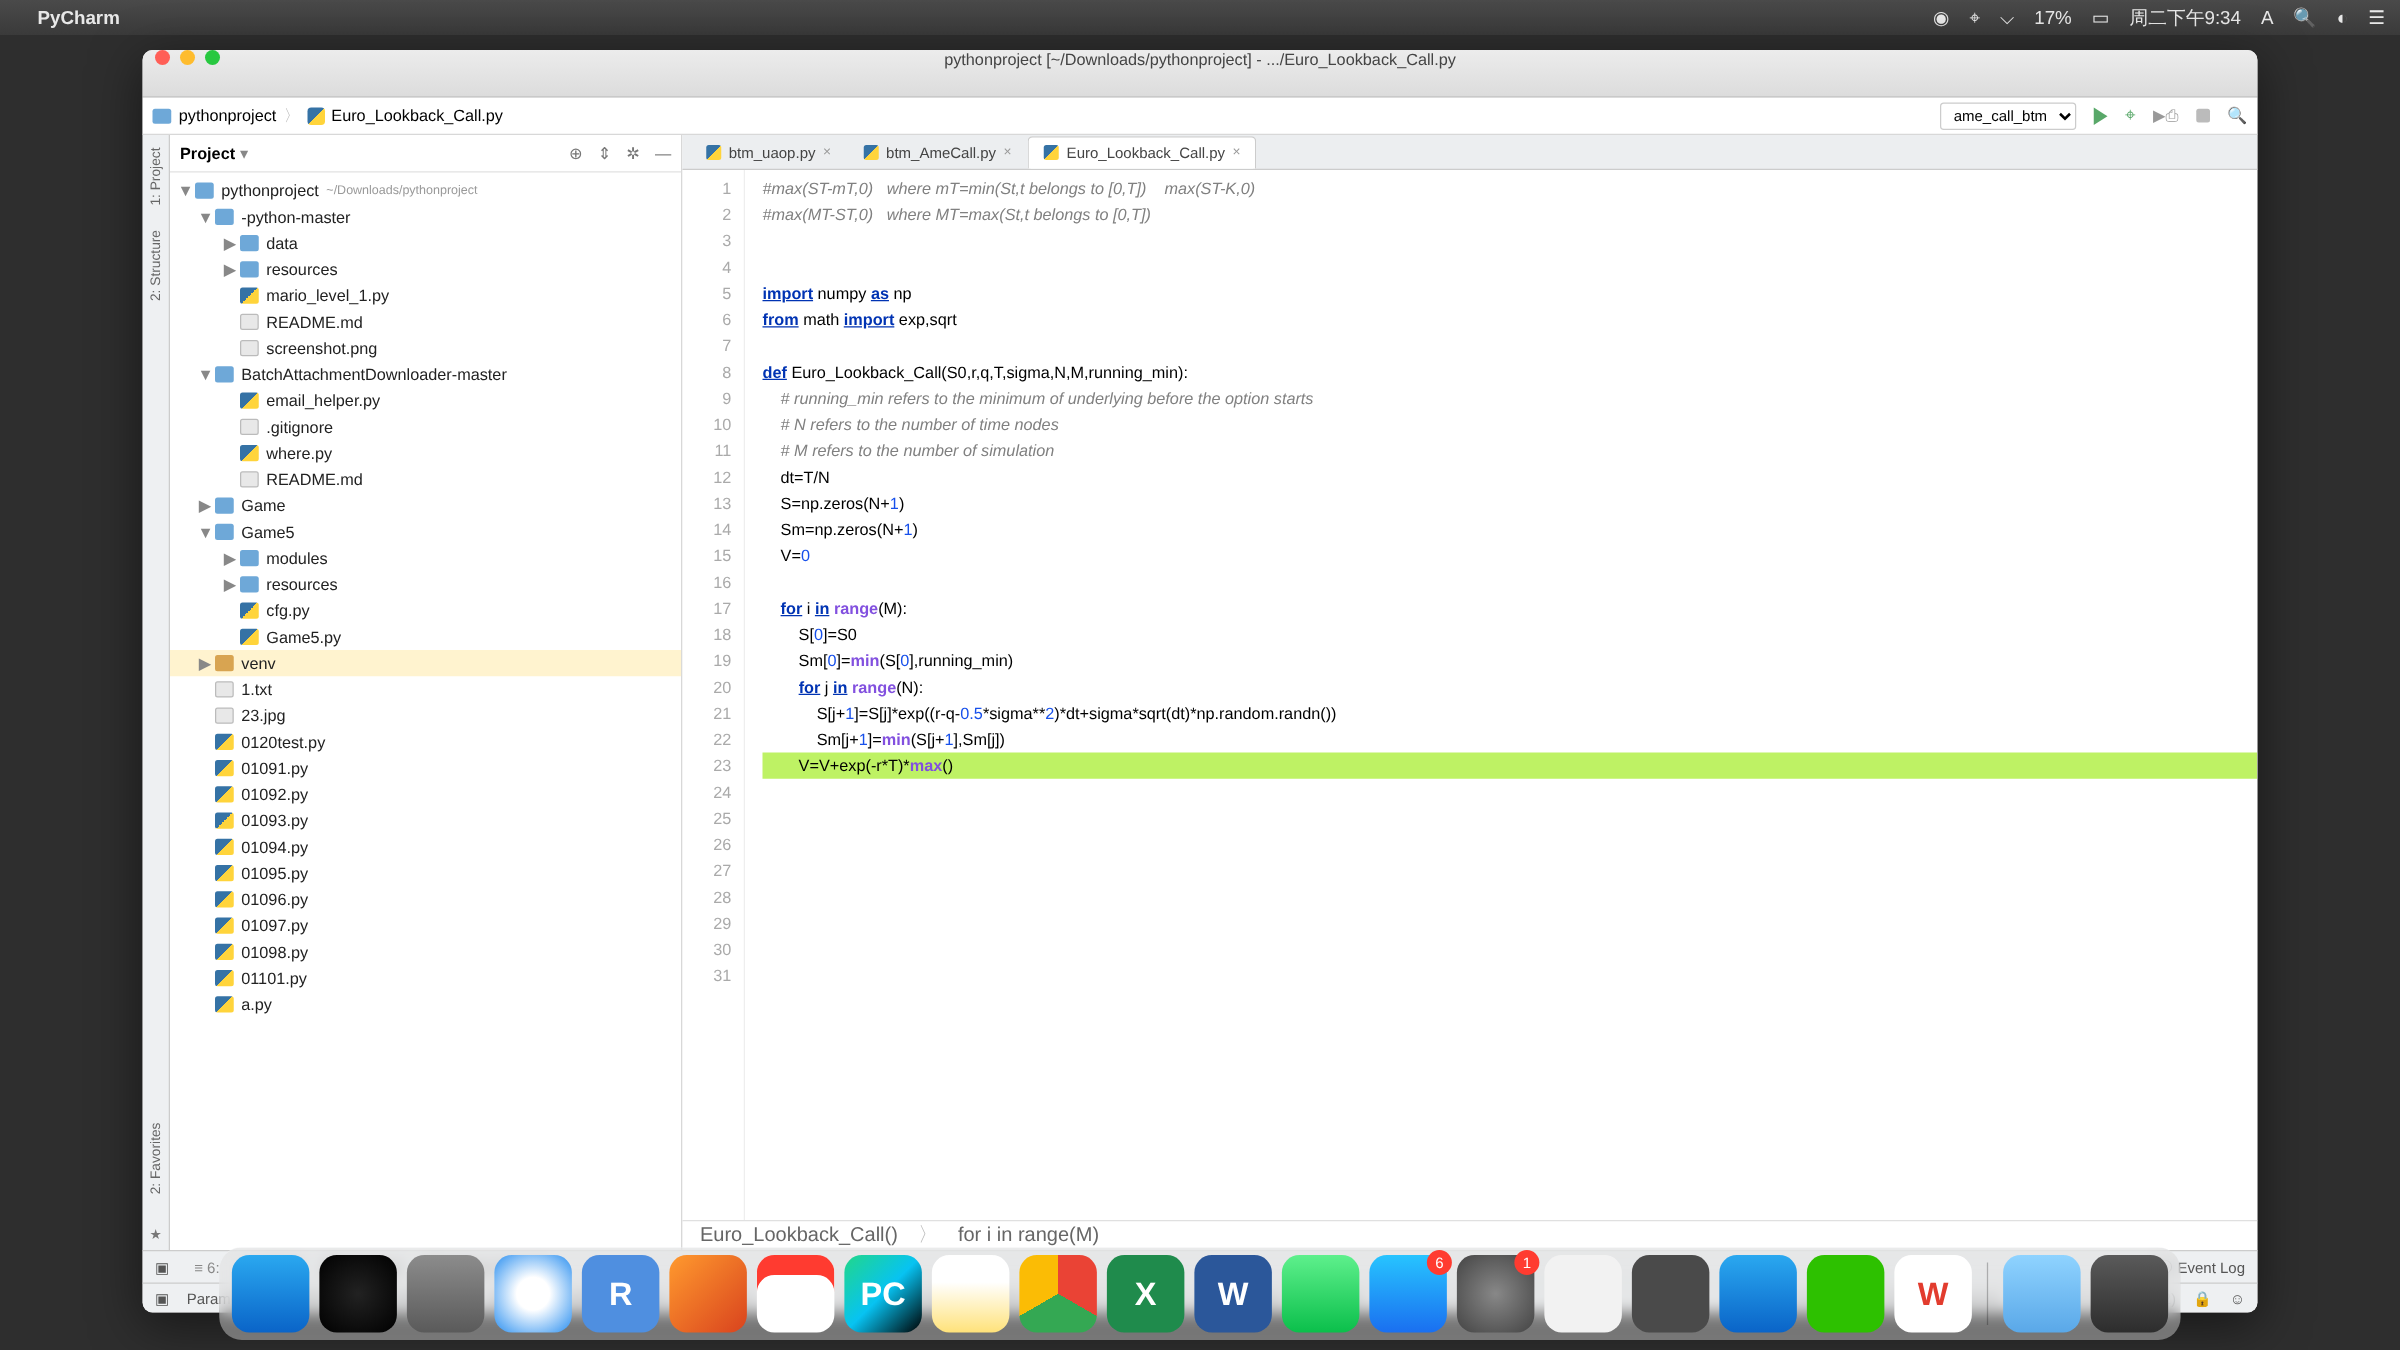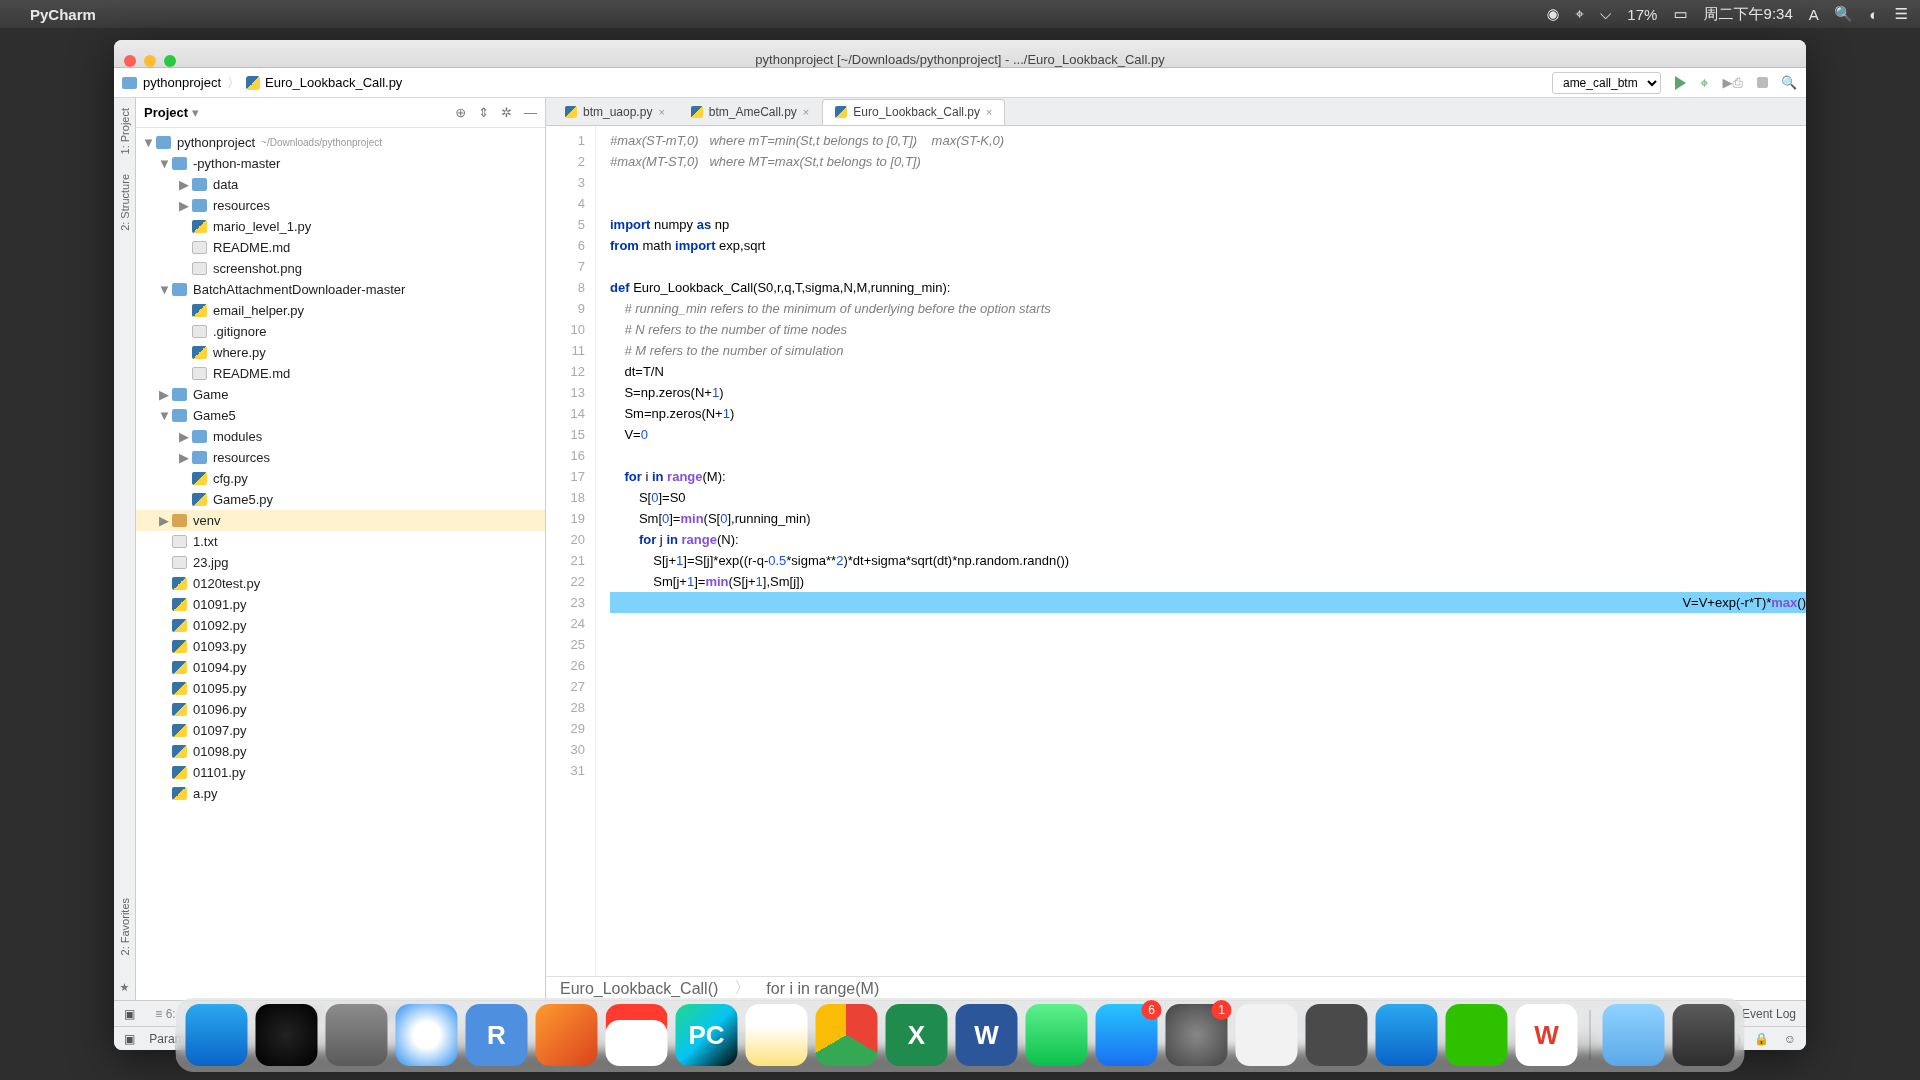--- a/index.html
+++ b/index.html
@@ -9,21 +9,21 @@
 .menubar { background:linear-gradient(#4a4a4a,#3a3a3a); height:28px; display:flex; align-items:center; color:#e8e8e8; font-size:15px; padding:0 12px; }
 .menubar .apple { margin-right:18px; font-size:17px; }
 .menubar .app { font-weight:700; margin-right:18px; }
 .menubar .item { margin-right:18px; cursor:default; }
 .menubar .spacer { flex:1; }
 .menubar .right span { margin-left:16px; }
 .menubar .right { display:flex; align-items:center; }
 
 
 .window { position:absolute; top:40px; left:114px; right:114px; bottom:30px; background:#f2f2f2; border-radius:8px; box-shadow:0 10px 40px rgba(0,0,0,.5); display:flex; flex-direction:column; overflow:hidden; }
-.titlebar { height:28px; background:linear-gradient(#ececec,#dcdcdc); display:flex; align-items:flex-end; position:relative; border-bottom:1px solid #bdbdbd; }
+.titlebar { height:38px; background:linear-gradient(#ececec,#dcdcdc); display:flex; align-items:flex-start; position:relative; border-bottom:1px solid #bdbdbd; }
 .traffic { display:flex; gap:8px; margin-left:10px; }
 .dot { width:12px; height:12px; border-radius:50%; }
 .dot.r{background:#ff5f57;} .dot.y{background:#febc2e;} .dot.g{background:#28c840;}
 .titlebar .title { position:absolute; left:0; right:0; text-align:center; font-size:13px; color:#444; }
 
 .crumbs { height:30px; background:#fff; border-bottom:1px solid #d8d8d8; display:flex; align-items:center; padding:0 8px; font-size:13px; }
 .crumbs .folder-ic { width:15px; height:12px; background:#6ea8d8; border-radius:2px; margin-right:6px; display:inline-block; }
 .crumbs .sep { color:#bbb; margin:0 6px; }
 .crumbs .pyic { width:14px; height:14px; background:linear-gradient(135deg,#3572A5 50%,#ffd43b 50%); border-radius:3px; margin-right:5px; display:inline-block; }
 .crumbs .run-area { margin-left:auto; display:flex; align-items:center; gap:14px; }
@@ -58,25 +58,25 @@
 
 .editor { flex:1; display:flex; flex-direction:column; background:#fff; }
 .tabs { height:28px; display:flex; align-items:flex-end; background:#eceef0; border-bottom:1px solid #ccc; padding-left:6px; }
 .tab { padding:5px 12px 6px; font-size:12px; color:#444; border:1px solid transparent; border-bottom:none; display:flex; align-items:center; gap:6px; cursor:default; }
 .tab.active { background:#fff; border-color:#ccc; border-radius:4px 4px 0 0; }
 .tab .pyic { width:12px; height:12px; background:linear-gradient(135deg,#3572A5 50%,#ffd43b 50%); border-radius:2px; }
 .tab .x { color:#999; font-size:11px; }
 
 .codewrap { flex:1; display:flex; overflow:hidden; font-family:Menlo,Consolas,monospace; font-size:13px; line-height:21px; }
 .gutter { width:50px; text-align:right; color:#aaa; padding:4px 10px 4px 0; background:#fff; border-right:1px solid #eee; user-select:none; }
-.code { flex:1; padding:4px 0 4px 14px; white-space:pre; overflow:auto; } .s-kw{color:#0033b3; font-weight:600;}
+.code { flex:1; padding:4px 0 4px 14px; white-space:pre; overflow:auto; } .s-kw{color:#0033b3; font-weight:600;text-decoration:underline;}
 .cm{color:#808080; font-style:italic;}
 .fn{color:#000;} .num{color:#1750eb;}
 .builtin{color:#8250df;font-weight:bold;}
-.hl-line { background:#7dd3fc; display:inline-block; width:100%;text-align:right; }
+.hl-line { background:#bef264; display:inline-block; width:100%; }
 
 .crumb2 { height:24px; border-top:1px solid #e0e0e0; font-size:16px; color:#666; display:flex; align-items:center; padding:0 14px; gap:16px; }
 
 
 .bottombar { height:26px; background:#eef0f2; border-top:1px solid #ccc; display:flex; align-items:center; font-size:12px; color:#555; padding:0 10px; gap:20px; }
 .bottombar .right { margin-left:auto; }
 
 .status { height:24px; background:#eef0f2; border-top:1px solid #ccc; font-size:12px; color:#555; display:flex; align-items:center; padding:0 10px; gap:14px; }
 .status .msg { flex:1; overflow:hidden; text-overflow:ellipsis; white-space:nowrap; }
 

